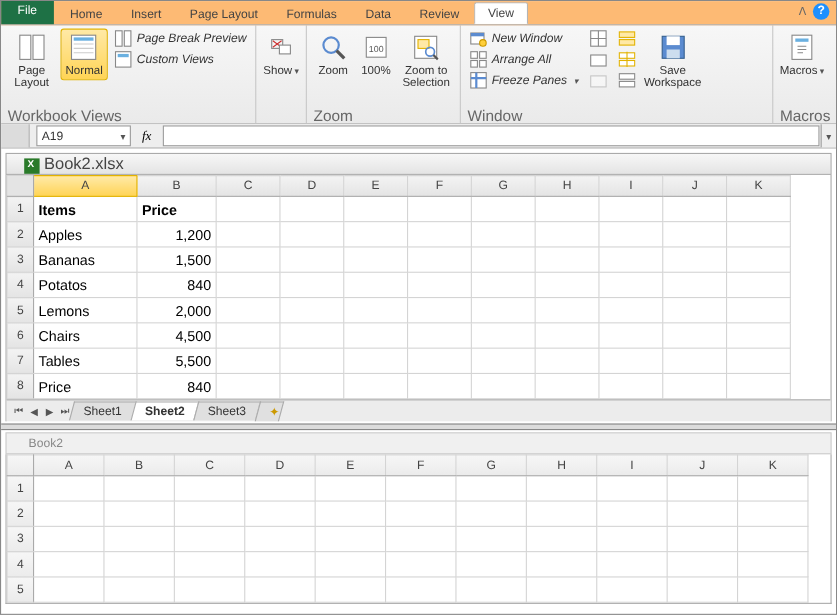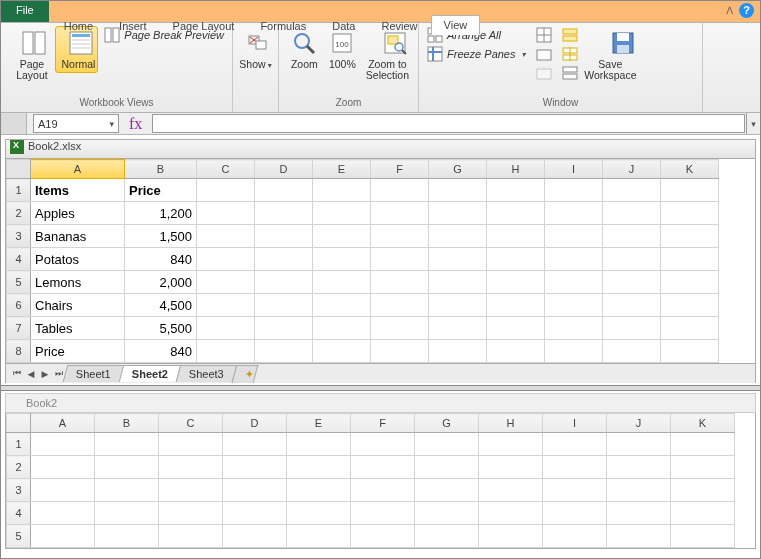--- a/index.html
+++ b/index.html
@@ -1,52 +1,52 @@
 <!DOCTYPE html>
 <html><head>
 <meta charset="utf-8">
 <style>
   * { box-sizing: border-box; margin: 0; padding: 0; font-family: "Segoe UI", Tahoma, sans-serif; }
   body { background: #fff; width: 761px; height: 559px; overflow: hidden; border: 1px solid #888; font-size: 11px; color: #333; }
 
   
   .tabs { display: flex; align-items: flex-end; height: 22px; background: #fdba74; border-bottom: 1px solid #b4b4b4; position: relative; }
-  .tab { padding: 3px 12px 3px 12px; font-size: 11px; color: #444; cursor: default; border: 1px solid transparent; border-bottom: none; position: relative; top: 13px; }
+  .tab { padding: 3px 12px 3px 12px; font-size: 11px; color: #444; cursor: default; border: 1px solid transparent; border-bottom: none; position: relative; top: 0; }
   .tab.file { background: #1e7145; color: #fff; border-radius: 0; padding: 3px 14px; top: 0; height: 22px; margin-right: 2px;}
   .tab.active { background: #fff; border: 1px solid #b4b4b4; border-bottom: 1px solid #fff; border-top-left-radius: 2px; border-top-right-radius: 2px; }
   .tabs-right { position: absolute; right: 6px; top: 2px; display: flex; gap: 6px; align-items: center; }
   .help-circle { width: 15px; height: 15px; border-radius: 50%; background: #1e90ff; color: #fff; font-size: 11px; font-weight: bold; text-align: center; line-height: 15px; }
 
   
   .ribbon { height: 90px; background: linear-gradient(#f7f7f7, #eaeaea); border-bottom: 1px solid #b4b4b4; display: flex; }
   .group { border-right: 1px solid #c8c8c8; display: flex; flex-direction: column; justify-content: space-between; padding: 3px 6px 1px 6px; }
   .group-body { display: flex; align-items: flex-start; gap: 4px; flex: 1; }
-  .group-label { text-align: center; font-size: 10px; color: #666; height: 14px; }
-  .big-btn { display: flex; flex-direction: column; align-items: flex-end; justify-content: flex-start; width: 44px; padding: 2px 2px; border: 1px solid transparent; border-radius: 3px; cursor: default; }
+  .group-label { font-size: 14px; color: #666; height: 14px; }
+  .big-btn { display: flex; flex-direction: column; align-items: center; justify-content: flex-start; width: 44px; padding: 2px 2px; border: 1px solid transparent; border-radius: 3px; cursor: default; }
   .big-btn.sel { background: linear-gradient(#ffe9a6,#ffd455); border: 1px solid #e2b200; }
   .big-icon { width: 28px; height: 28px; display: flex; align-items: center; justify-content: center; }
   .big-btn-label { font-size: 10.5px; color: #333; text-align: center; line-height: 11px; margin-top: 2px; }
   .stack { display: flex; flex-direction: column; gap: 1px; font-style: italic; }
   .small-row { display: flex; align-items: center; gap: 4px; padding: 1px 2px; font-size: 11px; color: #333; white-space: nowrap; }
   .mini-icon { width: 16px; height: 16px; display: flex; align-items: center; justify-content: center; flex-shrink: 0; }
   .dd { font-size: 8px; color: #555; margin-left: 2px; }
 
   
   .formula-row { height: 22px; border-bottom: 1px solid #b4b4b4; display: flex; align-items: stretch; background: #eee; }
   .app-gutter { width: 26px; background: #dcdcdc; border-right: 1px solid #b4b4b4; }
   .name-box { width: 86px; background: #fff; border: 1px solid #9a9a9a; margin: 1px 0 1px 6px; display: flex; align-items: center; padding: 0 4px; font-size: 11px; justify-content: space-between;}
   .name-box .dd2 { font-size: 9px; color: #555; }
   .fx-controls { display: flex; align-items: center; padding: 0 6px; gap: 8px; color: #888;}
-  .fx-label { font-family: "Times New Roman", serif; font-size: 16px; color: #a21caf; padding: 0 4px;}
+  .fx-label { font-style: italic; font-family: "Times New Roman", serif; font-size: 12px; color: #000000; padding: 0 4px;}
   .formula-input { flex: 1; background: #fff; border: 1px solid #9a9a9a; margin: 1px 1px 1px 0; }
   .fbar-dd { width: 14px; display:flex; align-items:center; justify-content:center; border-left:1px solid #9a9a9a; background:#eee; color:#555; font-size:9px;}
 
   
   .wb-pane { position: relative; }
-  .wb-title { height: 20px; background: linear-gradient(#f7f7f7,#e4e4e4); border: 1px solid #aaa; margin: 4px 4px 0 4px; display:flex; align-items:flex-start; padding-left:4px; gap:4px; font-size:11px; color:#444;}
+  .wb-title { height: 20px; background: linear-gradient(#f7f7f7,#e4e4e4); border: 1px solid #aaa; margin: 4px 4px 0 4px; display:flex; align-items:flex-end; padding-left:16px; gap:4px; font-size:15px; color:#444;}
   .xl-file-icon { width:14px; height:14px; background:#2a7a2a; position:relative; }
   .xl-file-icon::before { content:"X"; position:absolute; color:#fff; font-size:9px; font-weight:bold; left:3px; top:0; }
 
   .sheet-wrap { margin: 0 4px; border-left:1px solid #aaa; border-right:1px solid #aaa; }
   .grid-scroll { overflow: hidden; }
   table.grid { border-collapse: collapse; table-layout: fixed; }
   .grid th, .grid td { border: 1px solid #d4d4d4; font-size: 13px; height: 23px; padding: 0 4px; background:#fff; }
   .grid th.col { background: linear-gradient(#f3f3f3,#e4e4e4); font-weight: normal; color:#444; text-align:center; height:19px; font-size:11px; border-bottom:1px solid #aaa;}
   .grid th.sel-col { background: linear-gradient(#ffe9a6,#ffd455); border:1px solid #e2b200;}
   .grid th.row { background: linear-gradient(#f3f3f3,#e4e4e4); font-weight: normal; color:#444; text-align:center; width:24px; font-size:11px; border-right:1px solid #aaa;}
@@ -120,20 +120,29 @@
       <div class="stack">
         <div class="small-row">
           <span class="mini-icon">
               <svg width="16" height="16">
                 <rect x="1" y="1" width="6" height="14" fill="#fff" stroke="#888"></rect>
                 <rect x="9" y="1" width="6" height="14" fill="#fff" stroke="#888"></rect>
               </svg>
             </span>
           <span>Page Break Preview</span>
         </div>
+        <div class="small-row">
+          <span class="mini-icon">
+              <svg width="16" height="16">
+                <rect x="1" y="1" width="14" height="14" fill="#fff" stroke="#888"></rect>
+                <rect x="3" y="3" width="10" height="3" fill="#6ab0e0"></rect>
+              </svg>
+            </span>
+          <span>Custom Views</span>
+        </div>
       </div>
     </div>
     <div class="group-label">Workbook Views</div>
   </div>
 
   <div class="group" style="width:46px;">
     <div class="group-body" style="justify-content:center;">
       <div class="big-btn">
         <div class="big-icon">
             <svg width="22" height="22">
@@ -183,20 +192,30 @@
     </div>
     <div class="group-label">Zoom</div>
   </div>
 
   <div class="group" style="width:284px;">
     <div class="group-body">
       <div class="stack">
         <div class="small-row">
           <span class="mini-icon">
               <svg width="16" height="16">
+                <rect x="1" y="3" width="12" height="10" fill="#fff" stroke="#888"></rect>
+                <rect x="1" y="3" width="12" height="3" fill="#5b8bd0"></rect>
+                <circle cx="12" cy="12" r="3" fill="#ffcf3a" stroke="#c90"></circle>
+              </svg>
+            </span>
+          <span>New Window</span>
+        </div>
+        <div class="small-row">
+          <span class="mini-icon">
+              <svg width="16" height="16">
                 <rect x="1" y="1" width="6" height="6" fill="#fff" stroke="#888"></rect>
                 <rect x="9" y="1" width="6" height="6" fill="#fff" stroke="#888"></rect>
                 <rect x="1" y="9" width="6" height="6" fill="#fff" stroke="#888"></rect>
                 <rect x="9" y="9" width="6" height="6" fill="#fff" stroke="#888"></rect>
               </svg>
             </span>
           <span>Arrange All</span>
         </div>
         <div class="small-row">
           <span class="mini-icon">
@@ -270,20 +289,35 @@
               <rect x="7" y="15" width="12" height="8" fill="#cde"></rect>
             </svg>
           </div>
         <div class="big-btn-label" style="white-space:pre;">Save
 Workspace</div>
       </div>
     </div>
     <div class="group-label">Window</div>
   </div>
 
+  <div class="group" style="width:52px; border-right:none;">
+    <div class="group-body" style="justify-content:center;">
+      <div class="big-btn">
+        <div class="big-icon">
+            <svg width="26" height="26">
+              <rect x="4" y="2" width="18" height="22" fill="#fff" stroke="#888"></rect>
+              <rect x="7" y="5" width="12" height="3" fill="#6ab0e0"></rect>
+              <path d="M9 12 L17 12 M9 15 L17 15 M9 18 L14 18" stroke="#888"></path>
+            </svg>
+          </div>
+        <div class="big-btn-label"><span>Macros</span><span class="dd">▾</span></div>
+      </div>
+    </div>
+    <div class="group-label">Macros</div>
+  </div>
 </div>
 
 <div class="formula-row">
   <div class="app-gutter"></div>
   <div class="name-box">
     <span>A19</span>
     <span class="dd2">▾</span>
   </div>
   <div class="fx-controls">
     <span class="fx-label">fx</span>

